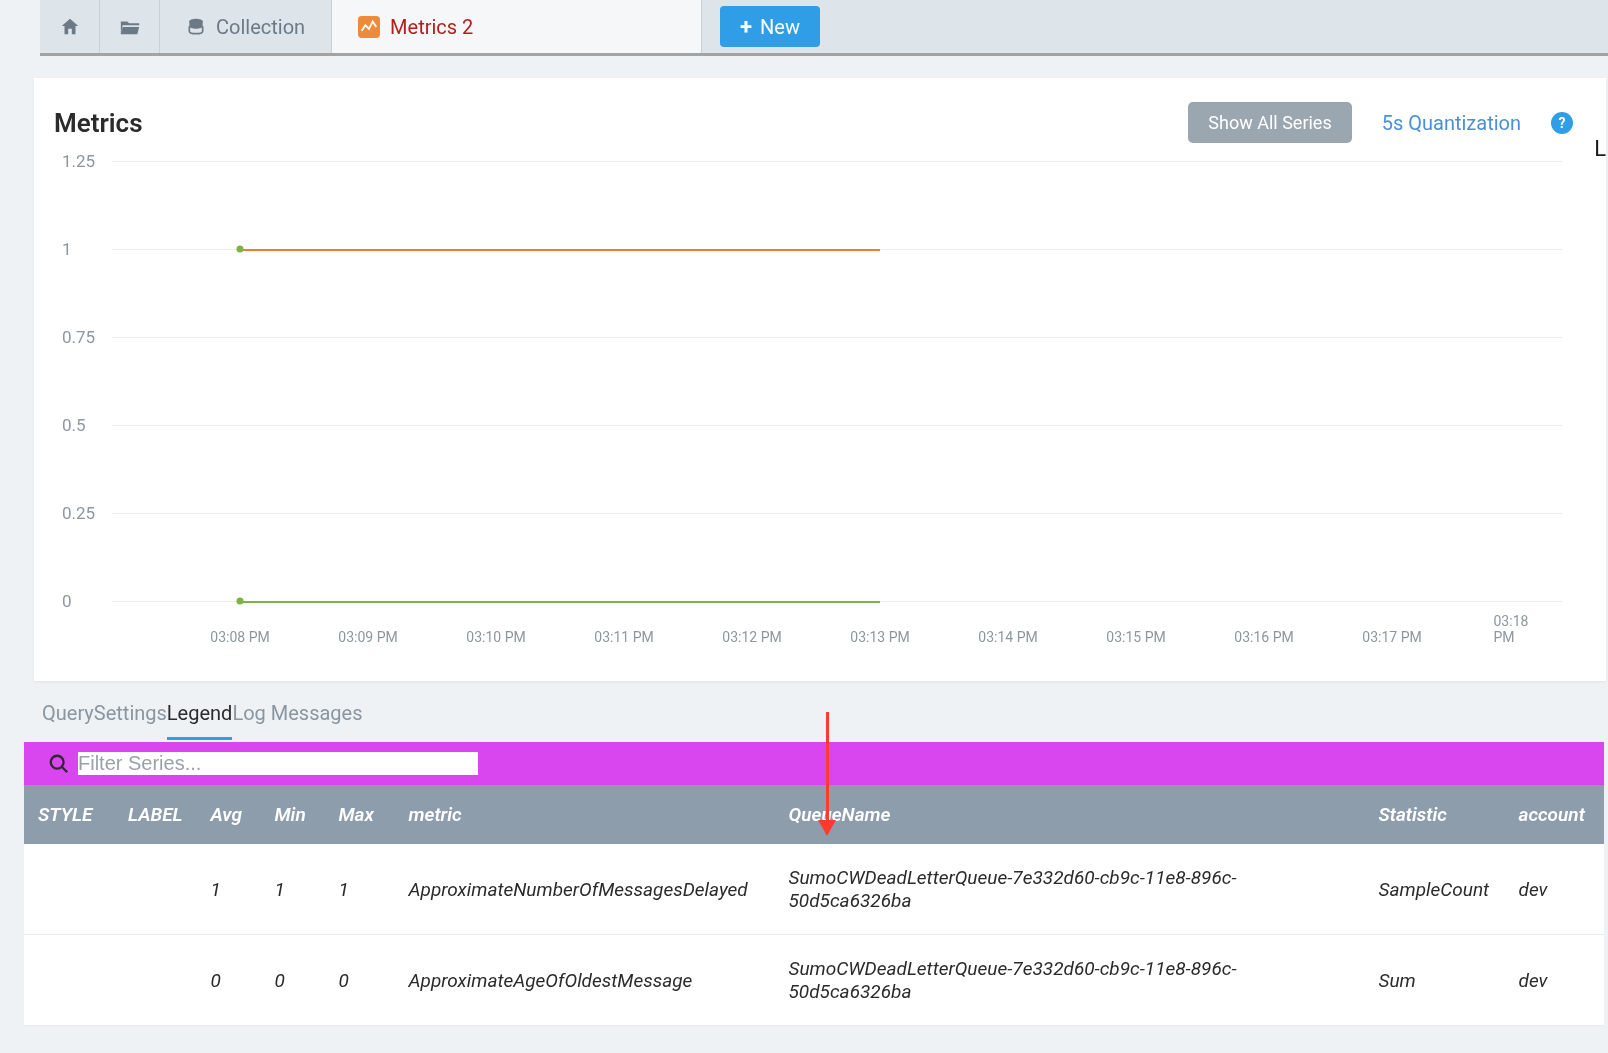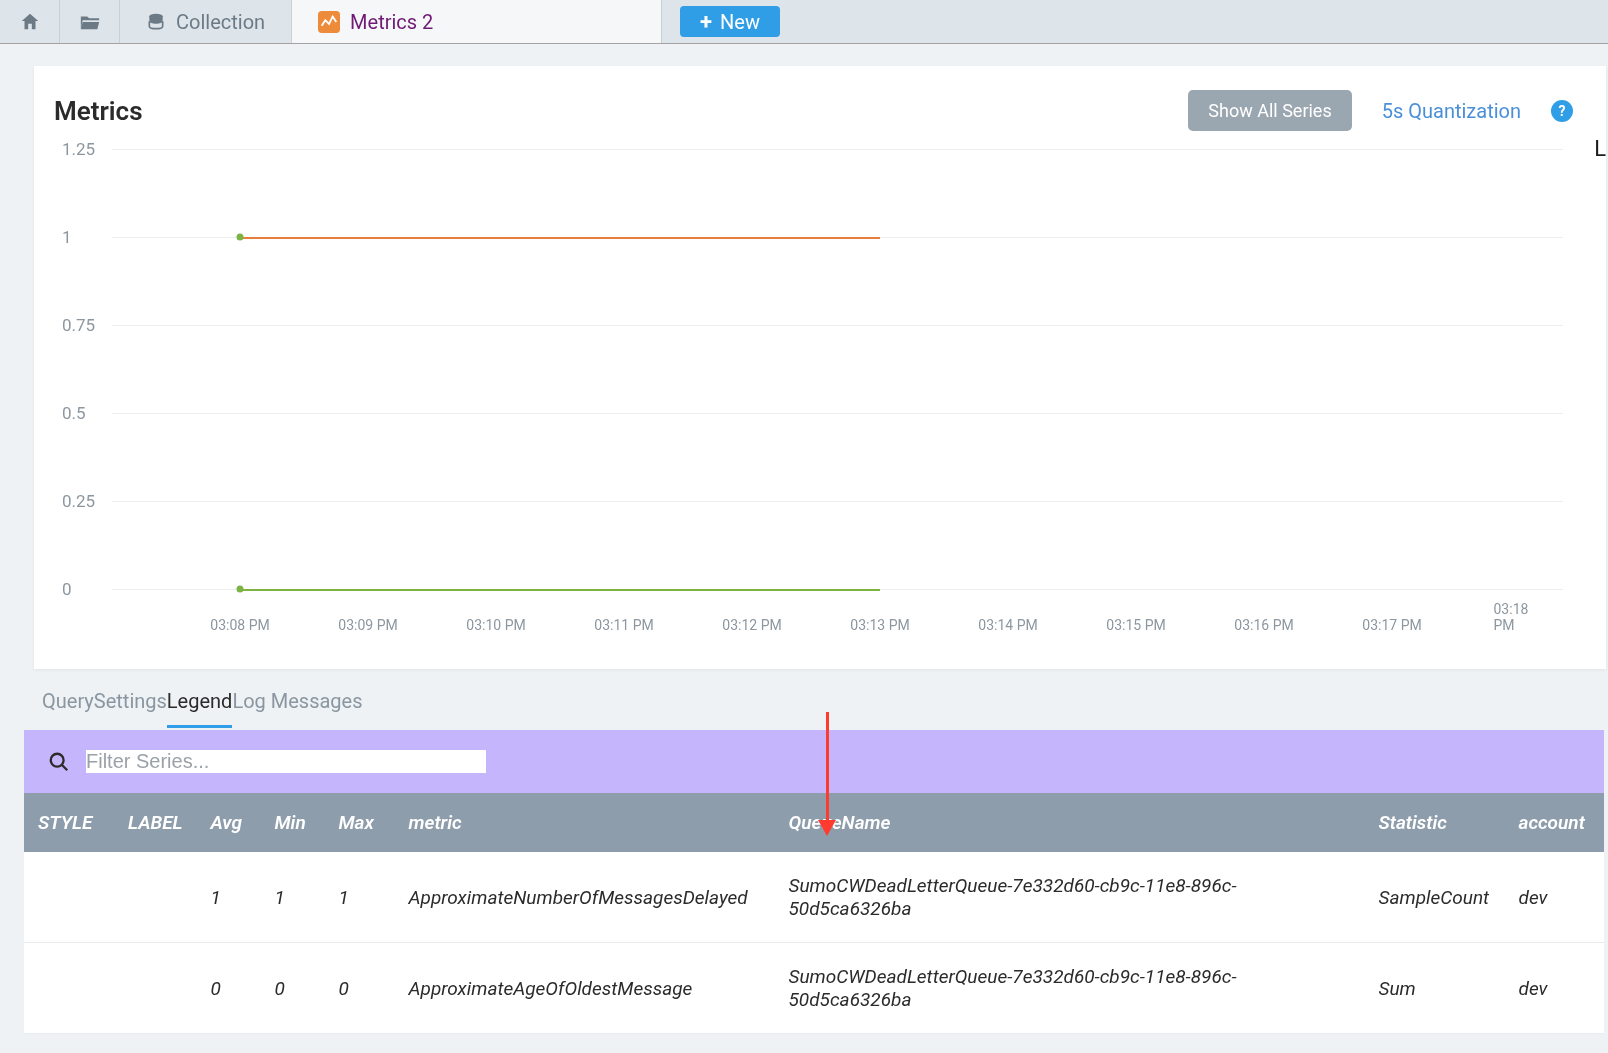--- a/index.html
+++ b/index.html
@@ -8,23 +8,24 @@
   background: #eef2f5;
   color: #333;
   width: 1608px;
   height: 1053px;
   overflow: hidden;
   position: relative;
 }
 .topbar {
   display: flex;
   align-items: stretch;
-  height: 44px;
+  height: 56px;
   background: #dde4ea;
-  border-bottom: 1px solid #a3a3a3;
+  border-bottom: 3px solid #a3a3a3;
+  margin-left: 40px;
 }
 .topbar .icon-btn {
   display: flex;
   align-items: center;
   justify-content: center;
   width: 60px;
   border-right: 1px solid #c8d0d6;
   cursor: pointer;
   color: #6c7a86;
 }
@@ -153,23 +154,23 @@
   padding-bottom: 12px;
   cursor: pointer;
 }
 .sub-tab.active {
   color: #2b2b2b;
   border-bottom: 3px solid #2f9ee6;
 }
 .filter-row {
   display: flex;
   align-items: center;
-  gap: 16px;
-  background: #c4b5fd;
-  padding: 20px 24px;
+  gap: 8px;
+  background: #d946ef;
+  padding: 10px 24px;
   margin: 2px 0 0 24px;
   width: 1580px;
 }
 .filter-row input {
   border: none;
   outline: none;
   font-size: 20px;
   width: 400px;
   color: #333;
 }
@@ -235,21 +236,21 @@
     </span>
     <span>Collection</span>
   </div>
   <div class="tab active" style="width:370px;">
     <span class="tab-icon">
       <svg width="22" height="22" viewBox="0 0 24 24">
           <rect width="24" height="24" rx="4" fill="#ed8b3a"></rect>
           <path d="M4 16l4-6 4 4 4-8 4 6" stroke="#fff" stroke-width="2" fill="none"></path>
         </svg>
     </span>
-    <span style="color:#701a75;">Metrics 2</span>
+    <span style="color:#b91c1c;">Metrics 2</span>
   </div>
   <div class="new-btn">
     <span style="font-size:22px;font-weight:bold;">+</span>
     <span>New</span>
   </div>
 </div>
 
 <div class="main-card">
   <div class="card-header">
     <h2>Metrics</h2>

